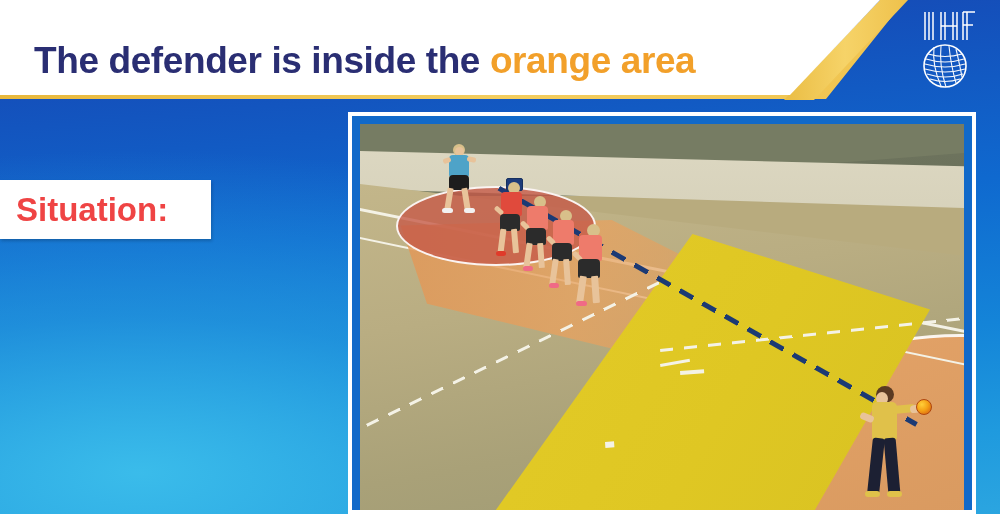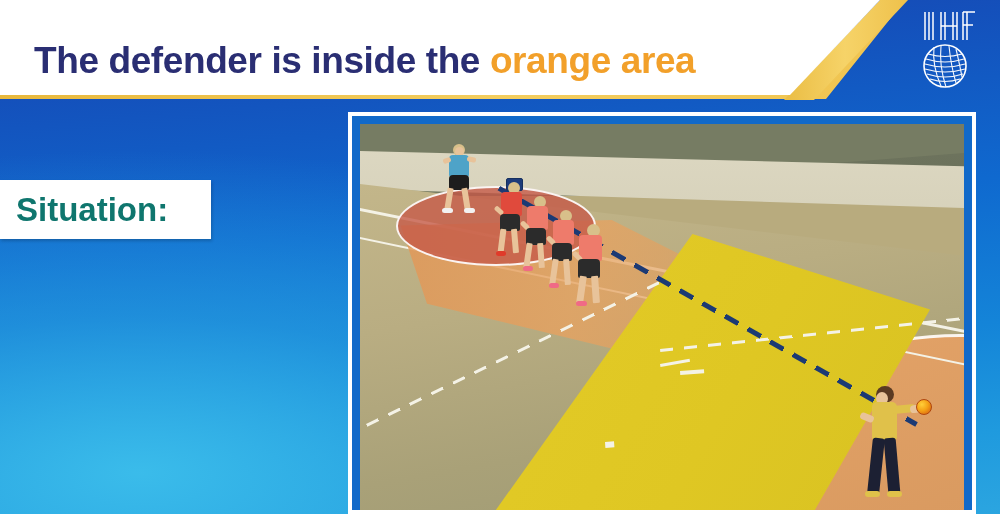--- a/index.html
+++ b/index.html
@@ -57,21 +57,21 @@
   
   #situation-box {
     position:absolute; left:0px; top:180px;
     width:211px; height:59px;
     background:#ffffff;
     box-shadow:1px 2px 3px rgba(0,0,0,0.20);
     display:flex; align-items:center;
   }
   #situation-box .txt {
     padding-left:16px;
-    font-size:33px; font-weight:bold; color:#0f766e; letter-spacing:0px;
+    font-size:33px; font-weight:bold; color:#ef4444; letter-spacing:0px;
   }
 
   
   #video-frame {
     position:absolute; left:348px; top:112px;
     width:628px; height:402px;
     background:#ffffff;
     padding:4px;
   }
   #video-inner {

